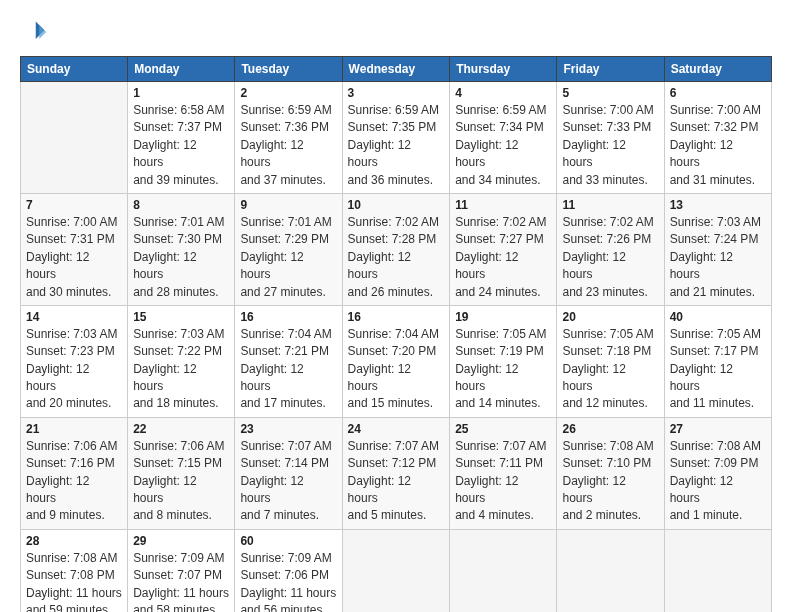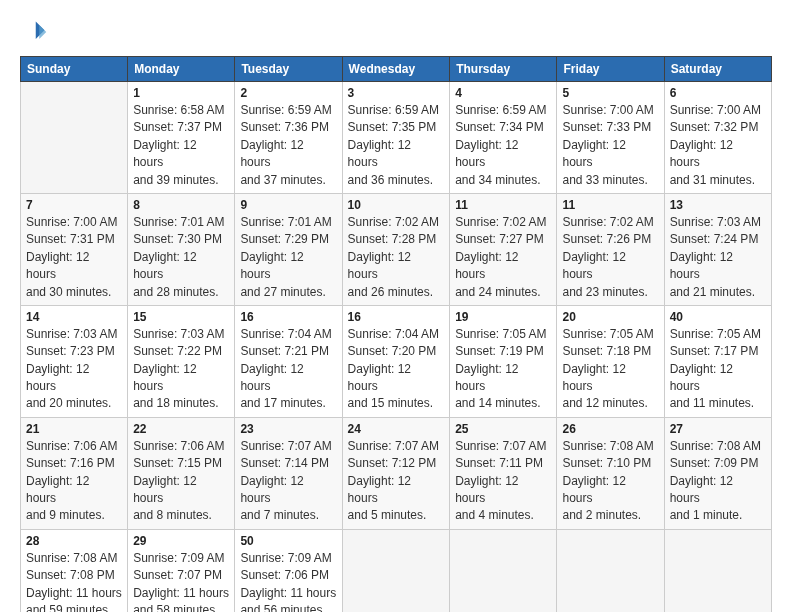--- a/index.html
+++ b/index.html
@@ -337,21 +337,21 @@
 and 59 minutes.</div>
           </td>
           <td>
             <span class="day-num">29</span>
             <div class="day-info" style="white-space: pre-line;">Sunrise: 7:09 AM
 Sunset: 7:07 PM
 Daylight: 11 hours
 and 58 minutes.</div>
           </td>
           <td>
-            <span class="day-num">50</span>
+            <span class="day-num">60</span>
             <div class="day-info" style="white-space: pre-line;">Sunrise: 7:09 AM
 Sunset: 7:06 PM
 Daylight: 11 hours
 and 56 minutes.</div>
           </td>
           <td class="empty-cell"></td>
           <td class="empty-cell"></td>
           <td class="empty-cell"></td>
           <td class="empty-cell"></td>
         </tr>

